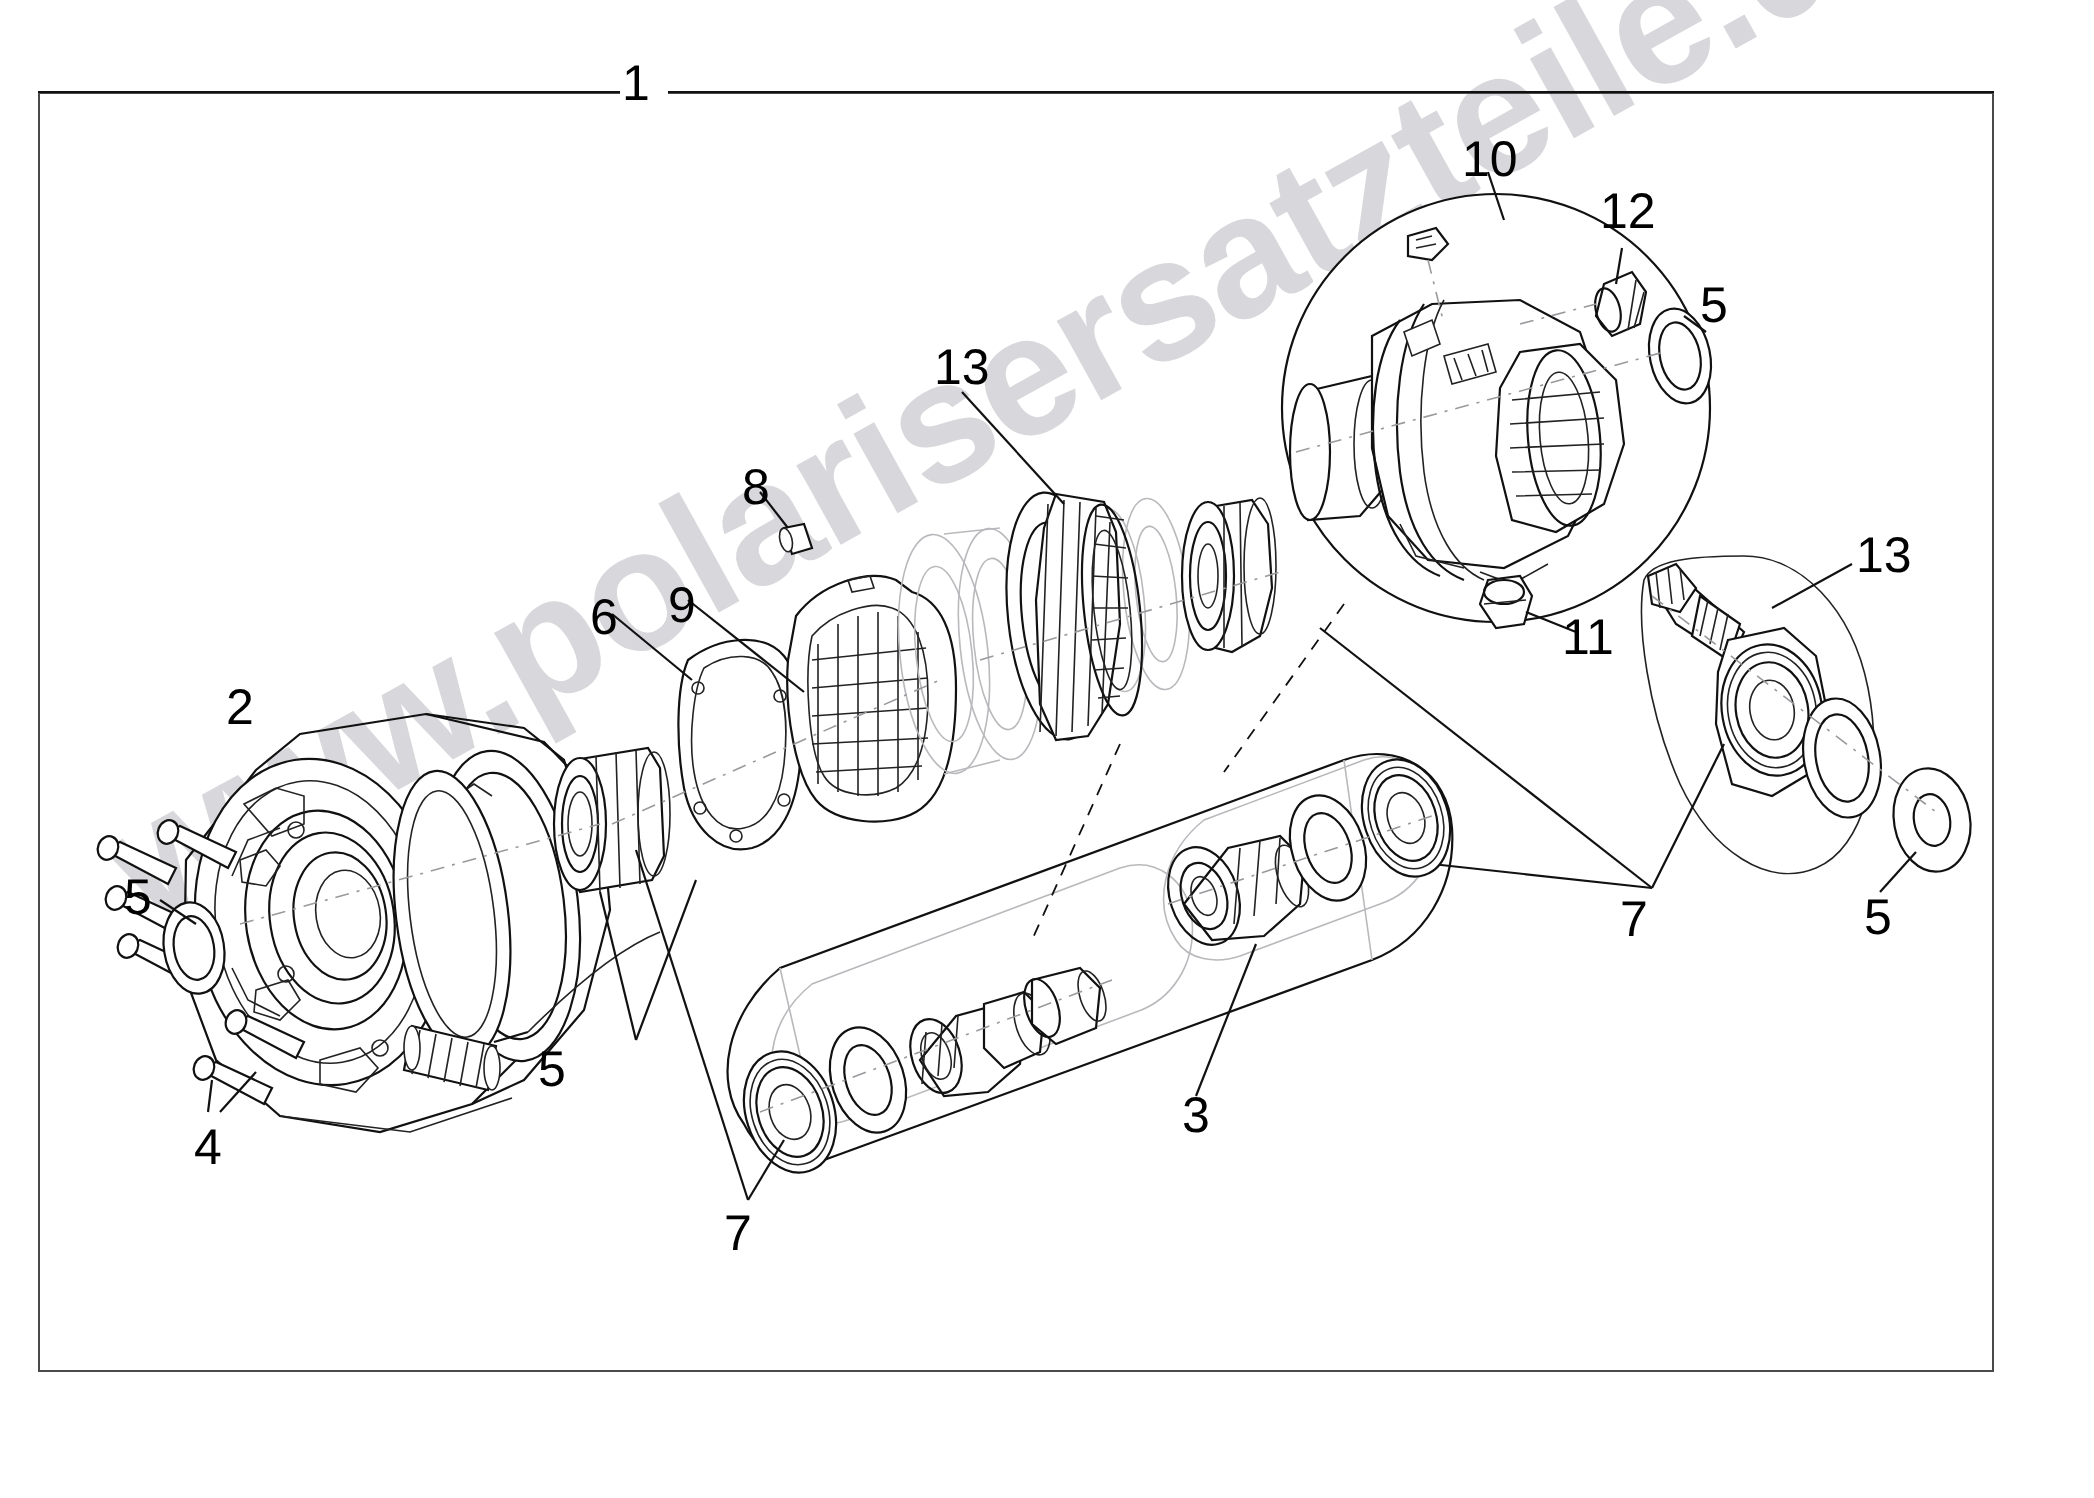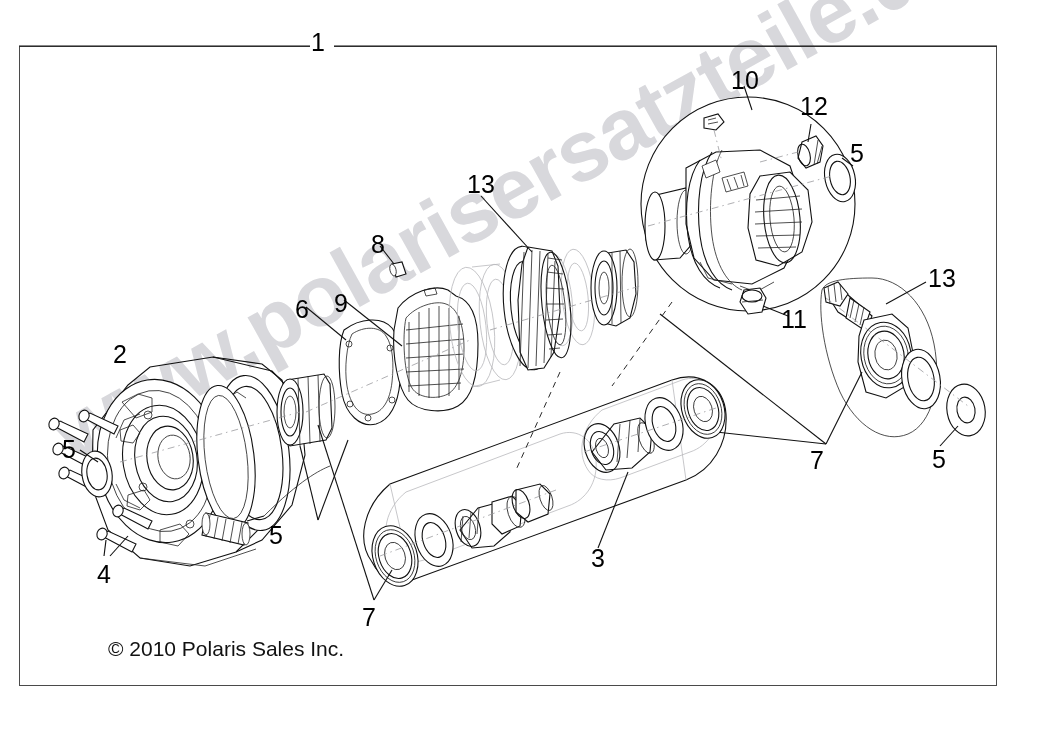--- a/index.html
+++ b/index.html
@@ -418,15 +418,14 @@
   <div class="lbl" style="left:362px;top:605px;">7</div>
   <div class="lbl" style="left:810px;top:448px;">7</div>
   <div class="lbl" style="left:371px;top:232px;">8</div>
   <div class="lbl" style="left:334px;top:291px;">9</div>
   <div class="lbl" style="left:731px;top:68px;">10</div>
   <div class="lbl" style="left:781px;top:307px;">11</div>
   <div class="lbl" style="left:800px;top:94px;">12</div>
   <div class="lbl" style="left:467px;top:172px;">13</div>
   <div class="lbl" style="left:928px;top:266px;">13</div>
 
-  <div id="copyright">© 2010 Polaris Sales Inc.</div>
 
 </div>
 
 </body></html>

